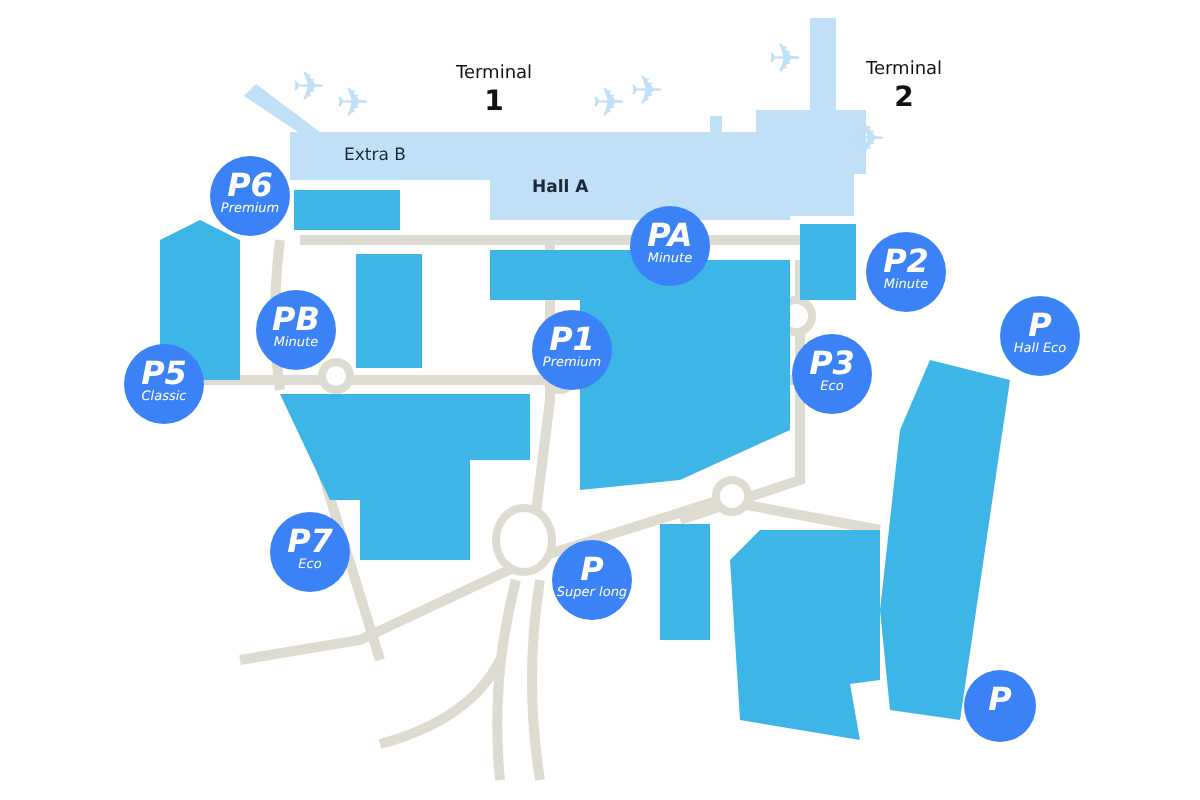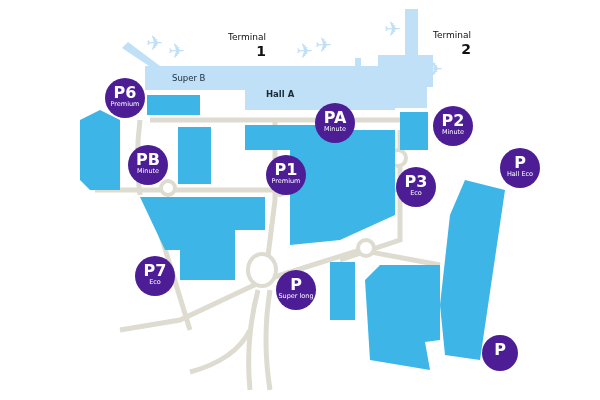--- a/index.html
+++ b/index.html
@@ -1,21 +1,21 @@
 <!DOCTYPE html>
 <html><head>
 <meta charset="utf-8">
 <style>
   html,body{margin:0;padding:0;background:#fff;}
   #map{position:relative;width:600px;height:400px;overflow:hidden;background:#fff;font-family:"DejaVu Sans","Liberation Sans",sans-serif;}
   svg{position:absolute;left:0;top:0;}
-  .lbl{position:absolute;text-align:right;color:#111;font-size:9px;line-height:1.25;}
+  .lbl{position:absolute;text-align:center;color:#111;font-size:9px;line-height:1.25;}
   .lbl .num{font-size:14px;font-weight:bold;display:block;}
   .hall{position:absolute;font-size:8.5px;color:#1a2a3a;}
-  .pin{position:absolute;width:40px;height:40px;border-radius:50%;background:#4c1d95;color:#fff;text-align:center;cursor:pointer;}
+  .pin{position:absolute;width:40px;height:40px;border-radius:50%;background:#3b82f6;color:#fff;text-align:center;cursor:pointer;font-style:italic;}
   .pin .code{display:block;font-weight:bold;font-size:16px;line-height:16px;margin-top:7px;}
   .pin .sub{display:block;font-size:6.5px;line-height:7px;}
 </style>
 </head>
 <body>
 
 <div id="map">
 <svg width="600" height="400" viewBox="0 0 600 400">
 
   <g fill="#bfe0f6">
@@ -73,42 +73,46 @@
     <polygon points="380,265 440,265 440,340 425,342 430,370 370,360 365,280"></polygon>
   </g>
 </svg>
 
 <div class="lbl" style="left:228px;top:32px;">
   <span>Terminal</span><span class="num">1</span>
 </div>
 <div class="lbl" style="left:433px;top:30px;">
   <span>Terminal</span><span class="num">2</span>
 </div>
-<div class="hall" style="left:172px;top:73px;">Super B</div>
+<div class="hall" style="left:172px;top:73px;">Extra B</div>
 <div class="hall" style="left:266px;top:89px;font-weight:bold;">Hall A</div>
 
 <div class="pin" style="left:105px;top:78px;">
       <span class="code">P6</span>
       <span class="sub">Premium</span>
     </div>
 <div class="pin" style="left:315px;top:103px;">
       <span class="code">PA</span>
       <span class="sub">Minute</span>
     </div>
-<div class="pin" style="left:433px;top:106px;">
+<div class="pin" style="left:433px;top:116px;">
       <span class="code">P2</span>
       <span class="sub">Minute</span>
     </div>
 <div class="pin" style="left:128px;top:145px;">
       <span class="code">PB</span>
       <span class="sub">Minute</span>
     </div>
 <div class="pin" style="left:226px;top:155px;margin-left:40px;">
       <span class="code">P1</span>
       <span class="sub">Premium</span>
+    </div>
+<div class="pin" style="left:62px;top:172px;">
+      <span class="code">P5</span>
+      <span class="sub">Classic</span>
     </div>
 <div class="pin" style="left:396px;top:167px;">
       <span class="code">P3</span>
       <span class="sub">Eco</span>
     </div>
 <div class="pin" style="left:500px;top:148px;">
       <span class="code">P</span>
       <span class="sub">Hall Eco</span>
     </div>
 <div class="pin" style="left:135px;top:256px;">

